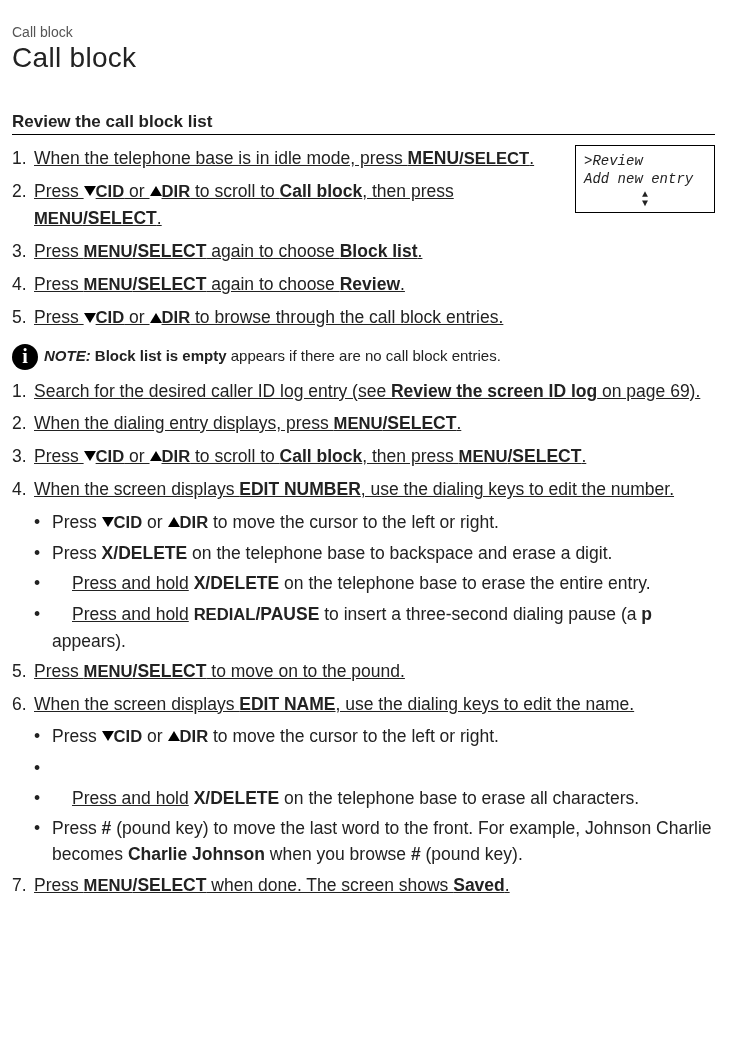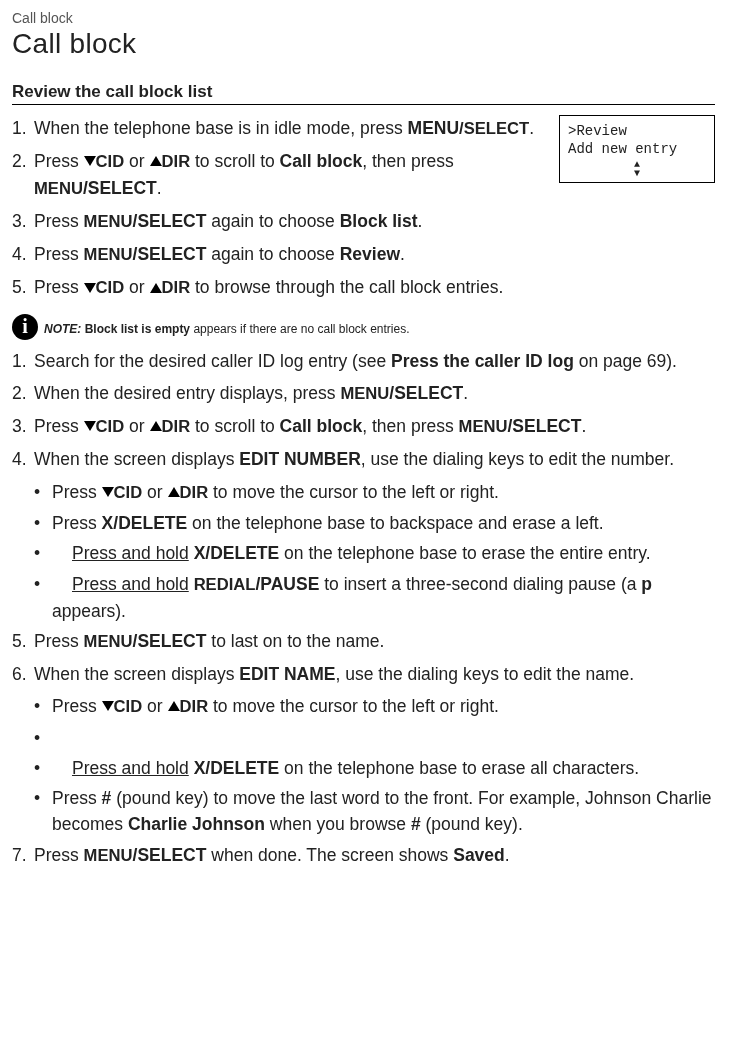--- a/index.html
+++ b/index.html
@@ -3,55 +3,56 @@
 <meta charset="utf-8">
 <style>
   body {
     margin: 0;
     padding: 0;
     font-family: Arial, Helvetica, sans-serif;
     color: #222;
     width: 733px;
   }
   .page {
-    padding: 10px 18px 20px 12px;
+    padding: 24px 18px 20px 12px;
     box-sizing: border-box;
   }
   .breadcrumb {
     font-size: 14px;
     color: #555;
     margin-bottom: 2px;
   }
   .page-title {
     font-size: 28px;
     font-weight: normal;
     letter-spacing: 0.3px;
     margin: 0 0 18px 0;
   }
   .section-title {
     font-size: 17px;
     font-weight: bold;
     border-bottom: 1.5px solid #000;
     padding-bottom: 2px;
-    margin-top: 22px;
+    margin-top: 38px;
     margin-bottom: 10px;
   }
   .content {
     font-size: 17.5px;
     line-height: 1.5;
   }
   .step {
     display: flex;
     margin-bottom: 6px;
   }
   .step-num {
     flex: 0 0 22px;
   }
   .step-body {
     flex: 1;
+    text-decoration: underline;
   }
   .bullet-row {
     display: flex;
     margin-left: 22px;
     margin-bottom: 4px;
   }
   .bullet-dot {
     flex: 0 0 18px;
   }
   .sc {
@@ -72,34 +73,35 @@
     color: #fff;
     font-family: "Times New Roman", serif;
     font-weight: bold;
     font-size: 20px;
     text-align: center;
     line-height: 24px;
     margin-right: 6px;
     flex-shrink: 0;
   }
   .note-text {
-    font-size: 12px;
+    font-size: 15px;
     padding-bottom: 2px;
   }
   .lcd-box {
     float: right;
-    width: 156px;
+    width: 140px;
     border: 1px solid #000;
     padding: 6px 8px 4px 8px;
     margin: 0 0 10px 14px;
     font-family: "Courier New", monospace;
     font-size: 14px;
     line-height: 1.3;
     box-sizing: border-box;
     text-align: left;
+    font-style: italic;
   }
   .lcd-arrows {
     text-align: center;
     font-size: 10px;
     line-height: 0.9;
     margin-top: 2px;
   }
   .page-number {
     text-align: center;
     font-size: 14px;
@@ -184,28 +186,28 @@
       <div class="note-icon">i</div>
       <div class="note-text">
         <b><i>NOTE:</i><span> Block list is empty </span></b><span>appears if there are no call block entries.</span>
       </div>
     </div>
 
 
     <div class="step">
       <div class="step-num">1.</div>
       <div class="step-body">
-        <span>Search for the desired caller ID log entry (see </span><b>Press the caller ID log</b><span> on page 69).</span>
+        <span>Search for the desired caller ID log entry (see </span><b>Review the screen ID log</b><span> on page 69).</span>
       </div>
     </div>
 
     <div class="step">
       <div class="step-num">2.</div>
       <div class="step-body">
-        <span>When the desired entry displays, press </span><b><span class="sc">MENU</span><span>/SELECT</span></b><span>.</span>
+        <span>When the dialing entry displays, press </span><b><span class="sc">MENU</span><span>/SELECT</span></b><span>.</span>
       </div>
     </div>
 
     <div class="step">
       <div class="step-num">3.</div>
       <div class="step-body">
         <span>Press </span><span class="tri"><span class="arrow-down"></span></span><b class="sc">CID</b><span> or </span><span class="tri"><span class="arrow-up"></span></span><b class="sc">DIR</b><span> to scroll to </span><b>Call block</b><span>, then press </span><b><span class="sc">MENU</span><span>/SELECT</span></b><span>.</span>
       </div>
     </div>
 
@@ -218,40 +220,40 @@
 
     <div class="bullet-row">
       <div class="bullet-dot">•</div>
       <div>
         <span>Press </span><span class="tri"><span class="arrow-down"></span></span><b class="sc">CID</b><span> or </span><span class="tri"><span class="arrow-up"></span></span><b class="sc">DIR</b><span> to move the cursor to the left or right.</span>
       </div>
     </div>
     <div class="bullet-row">
       <div class="bullet-dot">•</div>
       <div>
-        <span>Press </span><b>X/DELETE</b><span> on the telephone base to backspace and erase a left.</span>
+        <span>Press </span><b>X/DELETE</b><span> on the telephone base to backspace and erase a digit.</span>
       </div>
     </div>
     <div class="bullet-row">
       <div class="bullet-dot">•</div>
       <div>
         <span class="u">Press and hold</span> <b>X/DELETE</b><span> on the telephone base to erase the entire entry.</span>
       </div>
     </div>
     <div class="bullet-row">
       <div class="bullet-dot">•</div>
       <div>
         <span class="u">Press and hold</span> <b><span class="sc">REDIAL</span><span>/PAUSE</span></b><span> to insert a three-second dialing pause (a </span><b>p</b><span> appears).</span>
       </div>
     </div>
 
     <div class="step">
       <div class="step-num">5.</div>
       <div class="step-body">
-        <span>Press </span><b><span class="sc">MENU</span><span>/SELECT</span></b><span> to last on to the name.</span>
+        <span>Press </span><b><span class="sc">MENU</span><span>/SELECT</span></b><span> to move on to the pound.</span>
       </div>
     </div>
 
     <div class="step">
       <div class="step-num">6.</div>
       <div class="step-body">
         <span>When the screen displays </span><b>EDIT NAME</b><span>, use the dialing keys to edit the name.</span>
       </div>
     </div>
 

